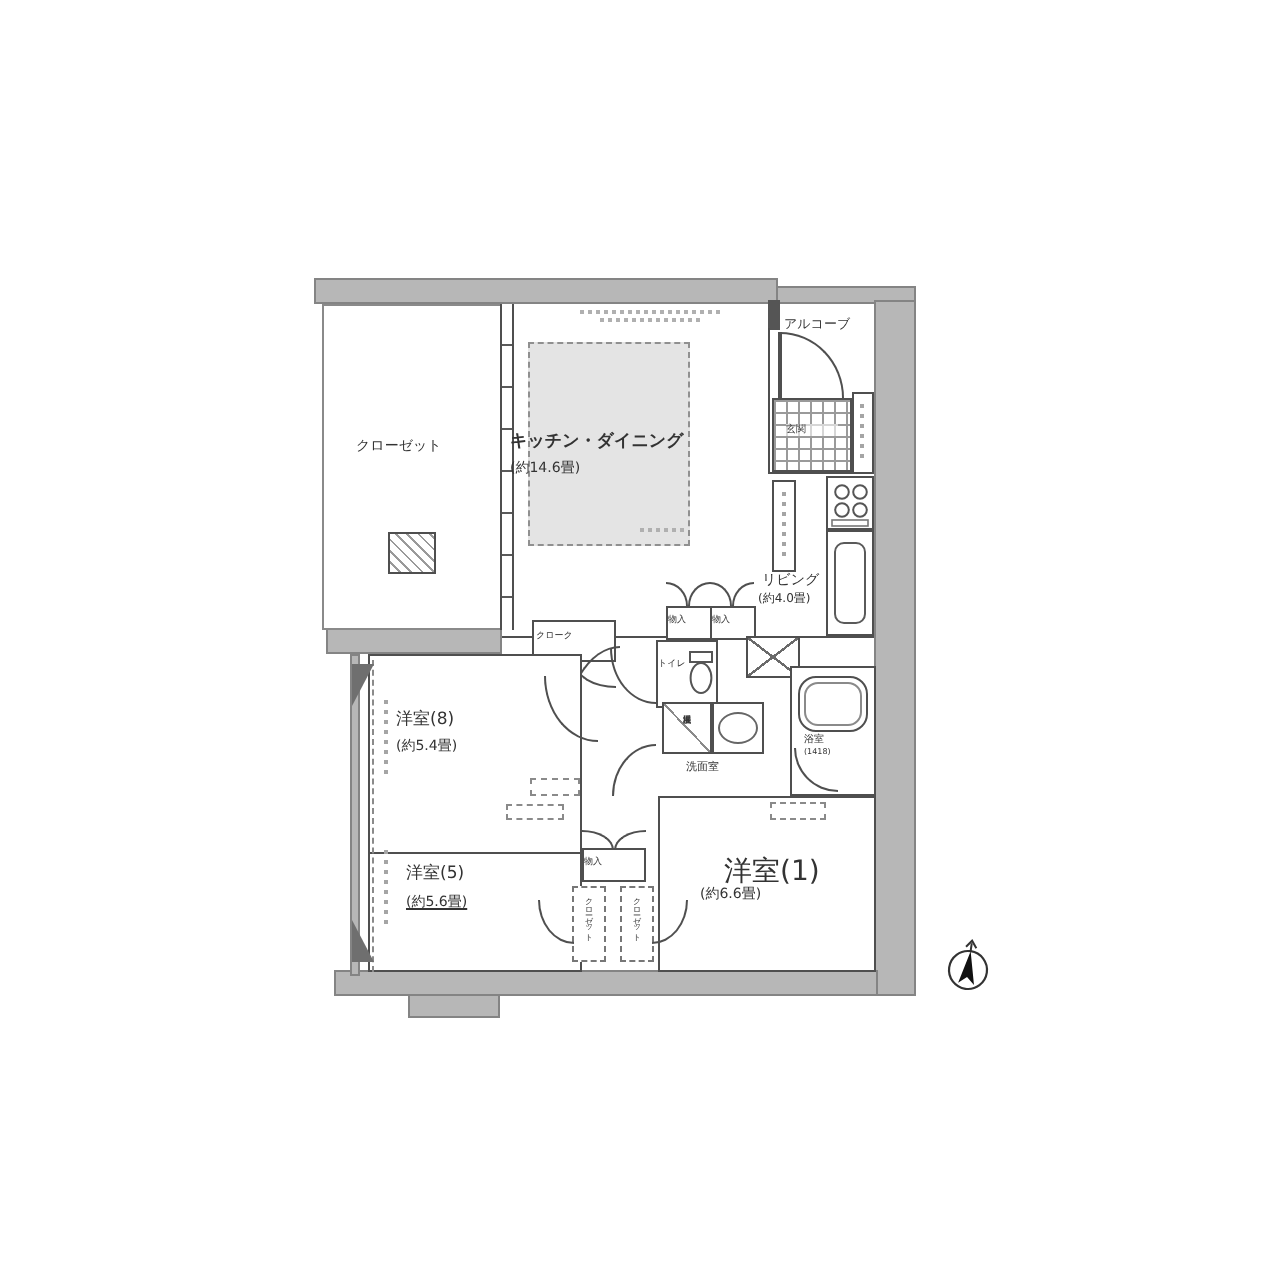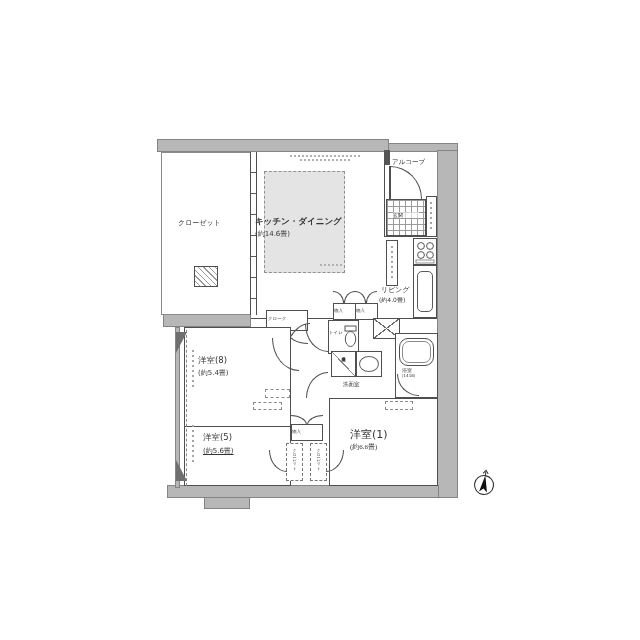--- a/index.html
+++ b/index.html
@@ -131,22 +131,22 @@
   <div class="lbl" style="left:198px;top:369px;width:80px;font-size:7px;">(約5.4畳)</div>
   <div class="arc" style="left:272px;top:338px;width:27px;height:33px;border-bottom:1px solid #4f4f4f;border-left:1px solid #4f4f4f;border-radius:0 0 0 100%;"></div>
   <div class="abs dashedbox" style="left:265px;top:389px;width:25px;height:9px;"></div>
   <div class="abs dashedbox" style="left:253px;top:402px;width:29px;height:8px;"></div>
 
   <div class="abs room" style="left:184px;top:426px;width:107px;height:60px;"></div>
   <div class="lbl" style="left:203px;top:432px;width:80px;font-size:8.5px;">洋室(5)</div>
   <div class="lbl" style="left:203px;top:447px;width:80px;font-size:7px;text-decoration:underline;">(約5.6畳)</div>
 
   <div class="abs room" style="left:329px;top:398px;width:109px;height:88px;"></div>
-  <div class="lbl" style="left:350px;top:428px;width:80px;font-size:11px;">洋室(1)</div>
-  <div class="lbl" style="left:350px;top:443px;width:80px;font-size:7px;font-family:Liberation Serif, serif;">(約6.6畳)</div>
+  <div class="lbl" style="left:362px;top:428px;width:80px;font-size:14px;">洋室(1)</div>
+  <div class="lbl" style="left:350px;top:443px;width:80px;font-size:7px;">(約6.6畳)</div>
   <div class="abs dashedbox" style="left:385px;top:401px;width:28px;height:9px;"></div>
 
   <div class="arc" style="left:291px;top:415px;width:16px;height:10px;border-top:1px solid #4f4f4f;border-right:1px solid #4f4f4f;border-radius:0 100% 0 0;"></div>
   <div class="arc" style="left:307px;top:415px;width:16px;height:10px;border-top:1px solid #4f4f4f;border-left:1px solid #4f4f4f;border-radius:100% 0 0 0;"></div>
   <div class="abs room" style="left:291px;top:424px;width:32px;height:17px;"></div>
   <div class="lbl" style="left:292px;top:429px;width:30px;font-size:4.5px;">物入</div>
   <div class="abs" style="left:286px;top:443px;width:17px;height:38px;border:1px dashed #777;box-sizing:border-box;background:#fff;">
     <span class="lbl vtext" style="position:absolute;left:5px;top:2px;font-size:4px;">クローゼット</span>
   </div>
   <div class="abs" style="left:310px;top:443px;width:17px;height:38px;border:1px dashed #777;box-sizing:border-box;background:#fff;">

